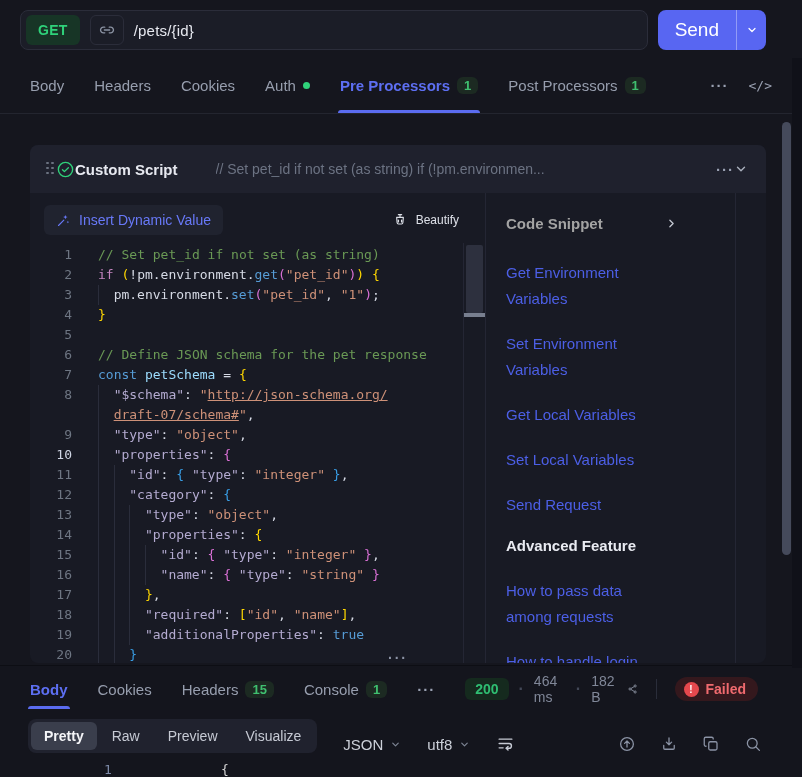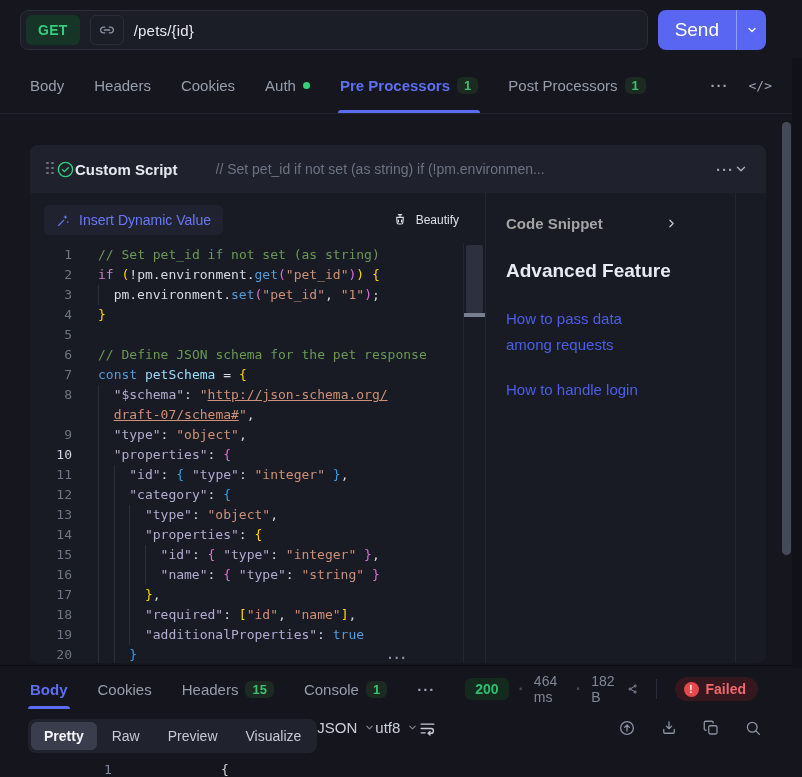--- a/index.html
+++ b/index.html
@@ -49,33 +49,33 @@
 .scrollcol{position:absolute;top:50px;right:0;width:22px;bottom:0;border-left:1px solid #242634}
 .sthumb{position:absolute;top:2px;left:2px;right:2px;height:68px;background:#2d303e;border-radius:2px;cursor:pointer}
 .smark{position:absolute;top:70px;left:0;right:0;height:4px;background:#787f8f}
 .rdots{position:absolute;bottom:-3px;left:50%;transform:translateX(-50%);color:#8d94a6;letter-spacing:2px;font-size:14px;font-weight:700;cursor:row-resize}
 
 .sidebar{flex:1;display:flex}
 .sb-content{flex:1;padding:22px 10px 0 20px;border-right:1px solid #242634}
 .sb-gutter{width:30px}
 .sb-head{display:flex;align-items:center;justify-content:space-between;width:172px;font-size:15px;font-weight:700;color:#a3a3a3;margin-bottom:28px;cursor:pointer}
 .sb-link{width:160px;color:#4c5fe6;font-size:15px;line-height:26px;margin-bottom:19px;cursor:pointer}
-.sb-head2{font-size:19px;font-weight:700;color:#e9ebf2;margin:0 0 24px}
+.sb-head2{font-size:15px;font-weight:700;color:#e9ebf2;margin:0 0 24px}
 
 .response{margin-top:2px;border-top:1px solid #0d0e14;background:#14151d;position:relative}
 .resp-tabs{display:flex;align-items:center;height:46px;padding:0 44px 0 30px;gap:30px}
 .resp-tabs .tab.active::after{bottom:3px}
 .rright{margin-left:auto;display:flex;align-items:center;gap:10px}
 .code200{background:#152a1e;color:#2fbe72;font-weight:700;font-size:14px;padding:3px 10px;border-radius:6px}
 .dotsep{color:#434857;font-weight:700}
 .meta{color:#808798;font-size:14px}
 .vdiv{width:1px;height:20px;background:#2a2d3a;margin:0 8px}
 .failed{display:flex;align-items:center;gap:7px;background:#34181d;color:#ef6a6e;font-size:14px;font-weight:600;padding:4px 12px 4px 9px;border-radius:15px;cursor:pointer}
 .ficon{width:15px;height:15px;border-radius:50%;background:#e5484d;color:#fff;display:grid;place-items:center;font-size:10px;font-weight:800}
-.resp-toolbar{display:flex;align-items:flex-start;padding:7px 40px 7px 28px}
+.resp-toolbar{display:flex;align-items:flex-end;gap:26px;padding:7px 40px 7px 28px}
 .seg{display:flex;background:#20222e;border-radius:8px;padding:3px;gap:2px}
 .seg-item{padding:6px 13px;font-size:14px;color:#c6cad4;border-radius:6px;cursor:pointer;font-weight:500}
 .seg-item.active{background:#3a3e4c;color:#f4f5f8;font-weight:700}
 .dd{display:flex;align-items:center;gap:7px;font-size:15px;color:#ccd0d9;cursor:pointer}
 .ricons{margin-left:auto;display:flex;align-items:center;gap:24px}
 .ricons>*{cursor:pointer}
 .sliver{height:16px;position:relative;font-family:"DejaVu Sans Mono",monospace;font-size:13px;overflow:hidden}
 .sln{position:absolute;left:104px;top:2px;color:#7d8aa8}
 .sbr{position:absolute;left:221px;top:2px;color:#d4d4d4}
 
@@ -203,20 +203,27 @@
       </div>
     </div>
     <div class="sidebar">
       <div class="sb-content">
         <div class="sb-head">
           <span>Code Snippet</span>
           <svg width="13" height="13" viewBox="0 0 24 24" fill="none" stroke="#c3c7d1" stroke-width="2.4" stroke-linecap="round" stroke-linejoin="round">
               <polyline points="9 6 15 12 9 18"></polyline>
             </svg>
         </div>
+        <div id="sb-links">
+            <div class="sb-link">Get Environment Variables</div>
+            <div class="sb-link">Set Environment Variables</div>
+            <div class="sb-link">Get Local Variables</div>
+            <div class="sb-link">Set Local Variables</div>
+            <div class="sb-link">Send Request</div>
+          </div>
         <div class="sb-head2">Advanced Feature</div>
         <div id="sb-adv-links">
             <div class="sb-link">How to pass data among requests</div>
             <div class="sb-link">How to handle login</div>
           </div>
       </div>
       <div class="sb-gutter"></div>
     </div>
   </div>
   <div class="rdots">···</div>

